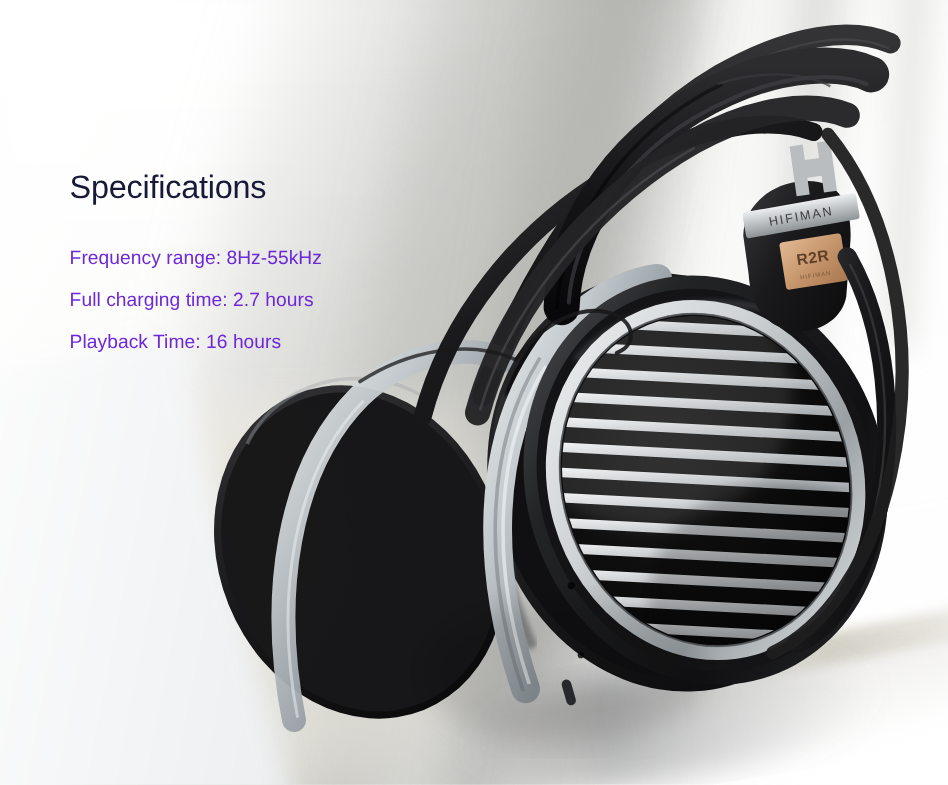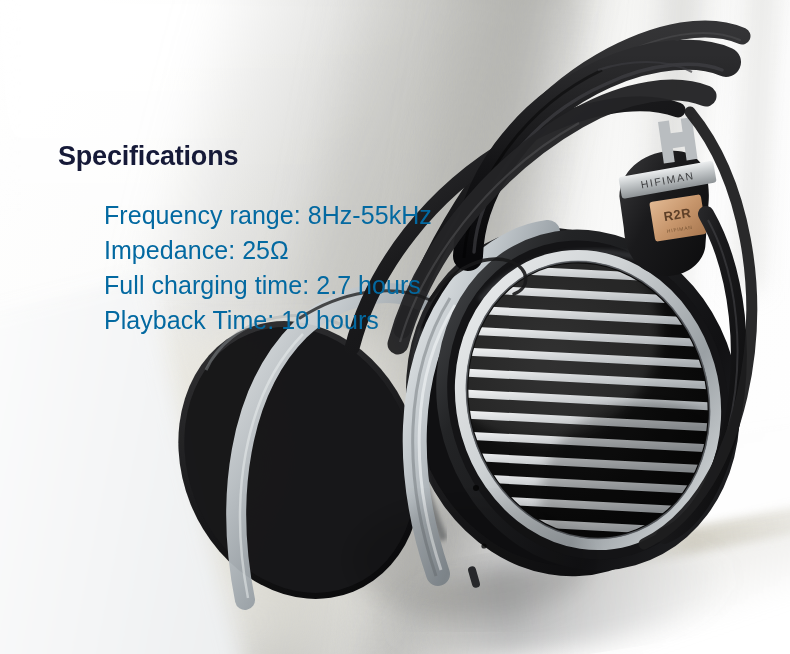--- a/index.html
+++ b/index.html
@@ -44,28 +44,27 @@
   .bg-vert-1{position:absolute;left:640px;top:-40px;width:60px;height:420px;
     background:linear-gradient(90deg, rgba(206,206,202,0) 0%, rgba(186,186,182,0.5) 50%, rgba(206,206,202,0) 100%);
     transform:rotate(4deg);filter:blur(14px);}
   .bg-vert-2{position:absolute;left:736px;top:-40px;width:40px;height:330px;
     background:linear-gradient(90deg, rgba(215,215,211,0) 0%, rgba(195,195,191,0.45) 50%, rgba(215,215,211,0) 100%);
     transform:rotate(3deg);filter:blur(12px);}
 
   
   .spec-block{position:absolute;left:58px;top:142px;width:330px;}
   .spec-title{
-    font-size:27px;font-weight:700;color:#161a38;letter-spacing:-0.2px;
+    font-size:27px;font-weight:400;color:#161a38;letter-spacing:-0.2px;
     margin:0 0 26px 0;line-height:1.1;
   }
   .spec-list{list-style:none;margin:0;padding:0;}
   .spec-list li{
-    font-size:25px;color:#0369a1;line-height:35px;white-space:nowrap;
+    font-size:16px;color:#6d28d9;line-height:35px;white-space:nowrap;
     letter-spacing:0.05px;
-    margin-left:46px;
   }
 
   
   .hp{position:absolute;left:0;top:0;width:790px;height:654px;}
   .hp svg{position:absolute;left:0;top:0;}
 </style>
 </head>
 <body>
 
 <div id="stage">
@@ -280,19 +279,18 @@
 
         <ellipse cx="470" cy="560" rx="120" ry="60" fill="rgba(0,0,0,0.12)" filter="url(#blurLg)"></ellipse>
       </g>
     </svg>
   </div>
 
   <div class="spec-block">
     <h1 class="spec-title">Specifications</h1>
     <ul class="spec-list">
       <li>Frequency range: 8Hz-55kHz</li>
-      <li>Impedance: 25Ω</li>
       <li>Full charging time: 2.7 hours</li>
-      <li>Playback Time: 10 hours</li>
+      <li>Playback Time: 16 hours</li>
     </ul>
   </div>
 
 </div>
 
 </body></html>

